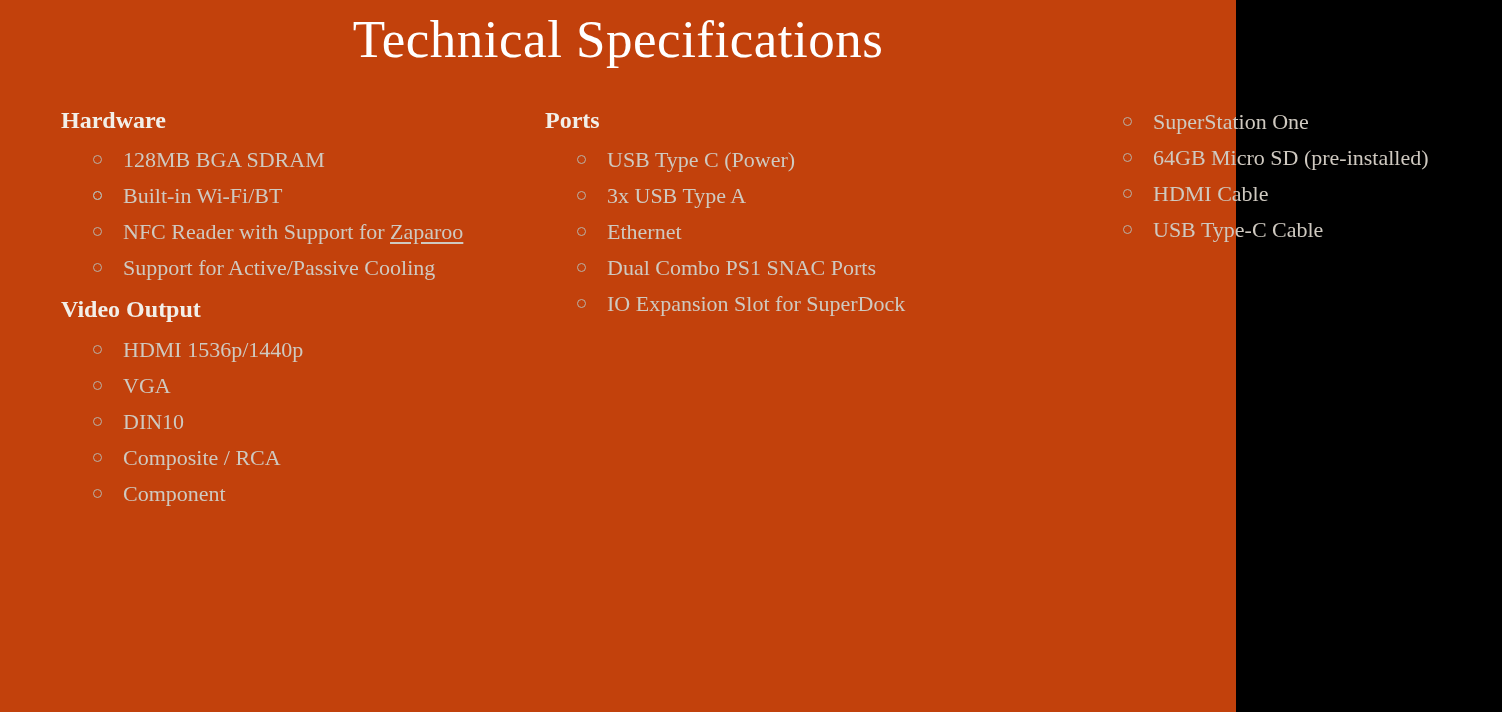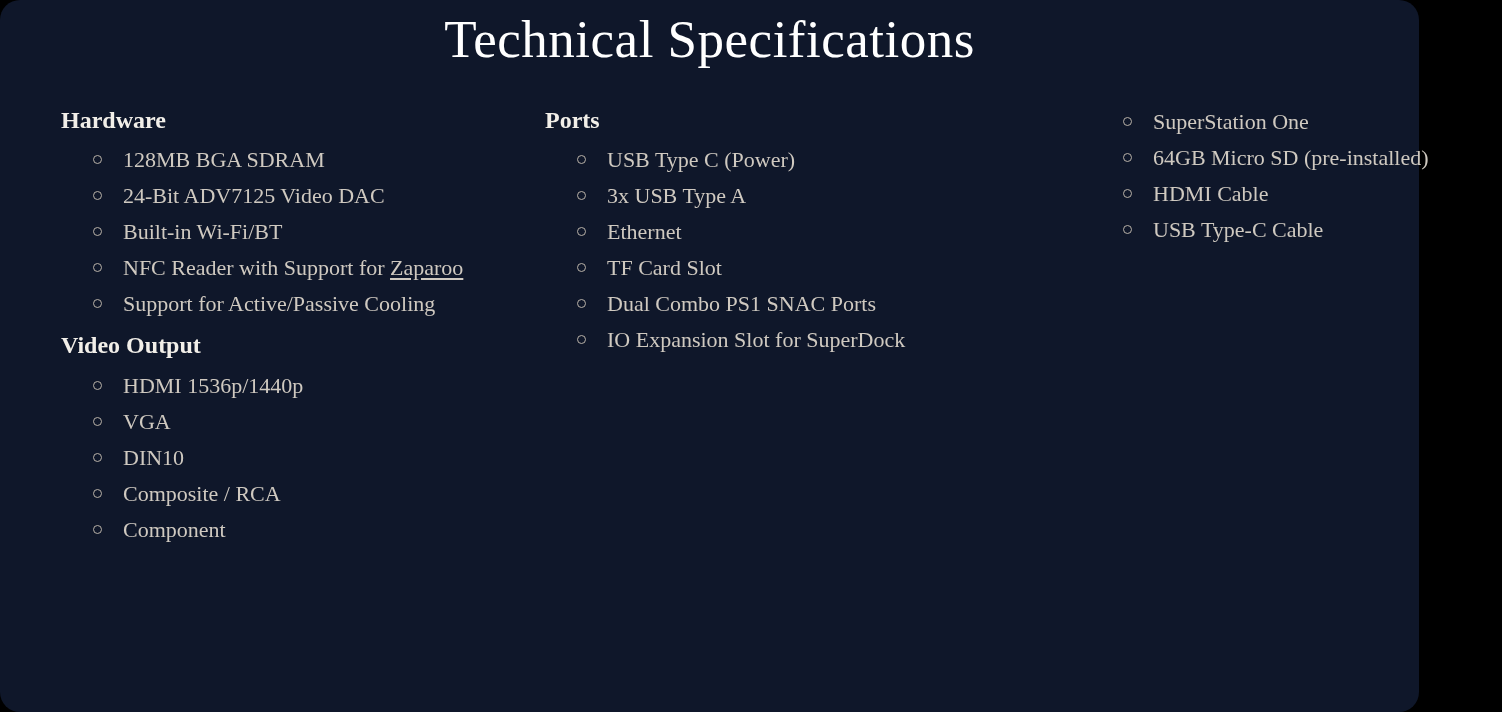--- a/index.html
+++ b/index.html
@@ -9,25 +9,24 @@
   }
   body {
     width: 1502px;
     height: 712px;
     overflow: hidden;
     font-family: "Liberation Serif", serif;
     color: #e8e4dc;
     position: relative;
   }
   .page {
-    width: 1419px;
+    width: 1236px;
     height: 712px;
     position: relative;
-    background: #0f172a;
-    border-radius: 20px;
+    background: #c2410c;
   }
   .page-title {
     text-align: center;
     font-family: "Liberation Serif", serif;
     font-size: 53px;
     font-weight: 400;
     color: #ffffff;
     letter-spacing: 0.5px;
     padding-top: 8px;
     margin: 0;
@@ -95,21 +94,21 @@
 <body>
 
 <div class="page">
   <h1 class="page-title">Technical Specifications</h1>
   <div class="columns">
     <div class="col col-1">
         <div class="group">
           <div class="group-heading">Hardware</div>
           <ul class="items">
             <li><span class="bullet"></span><span>128MB BGA SDRAM</span></li>
-            <li><span class="bullet"></span><span>24-Bit ADV7125 Video DAC</span></li>
+            <li><span class="bullet"></span></li>
             <li><span class="bullet"></span><span>Built-in Wi-Fi/BT</span></li>
             <li><span class="bullet"></span><span>NFC Reader with Support for </span><a class="link" href="#">Zaparoo</a></li>
             <li><span class="bullet"></span><span>Support for Active/Passive Cooling</span></li>
           </ul>
         </div>
         <div class="group">
           <div class="group-heading">Video Output</div>
           <ul class="items">
             <li><span class="bullet"></span><span>HDMI 1536p/1440p</span></li>
             <li><span class="bullet"></span><span>VGA</span></li>
@@ -119,21 +118,20 @@
           </ul>
         </div>
       </div>
     <div class="col col-2">
         <div class="group">
           <div class="group-heading">Ports</div>
           <ul class="items">
             <li><span class="bullet"></span><span>USB Type C (Power)</span></li>
             <li><span class="bullet"></span><span>3x USB Type A</span></li>
             <li><span class="bullet"></span><span>Ethernet</span></li>
-            <li><span class="bullet"></span><span>TF Card Slot</span></li>
             <li><span class="bullet"></span><span>Dual Combo PS1 SNAC Ports</span></li>
             <li><span class="bullet"></span><span>IO Expansion Slot for SuperDock</span></li>
           </ul>
         </div>
       </div>
     <div class="col col-3">
         <div class="group">
           <ul class="items">
             <li><span class="bullet"></span><span>SuperStation One</span></li>
             <li><span class="bullet"></span><span>64GB Micro SD (pre-installed)</span></li>

